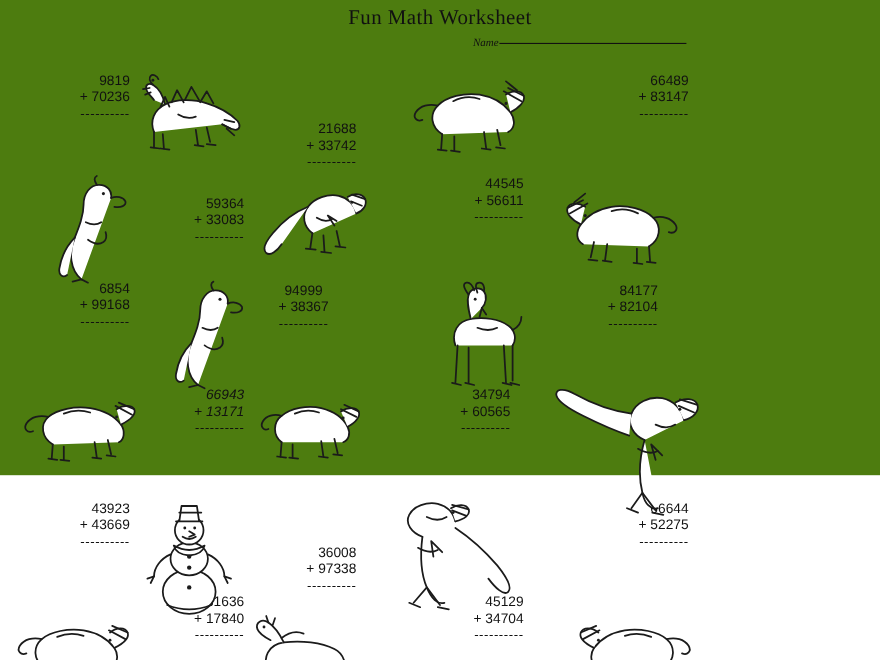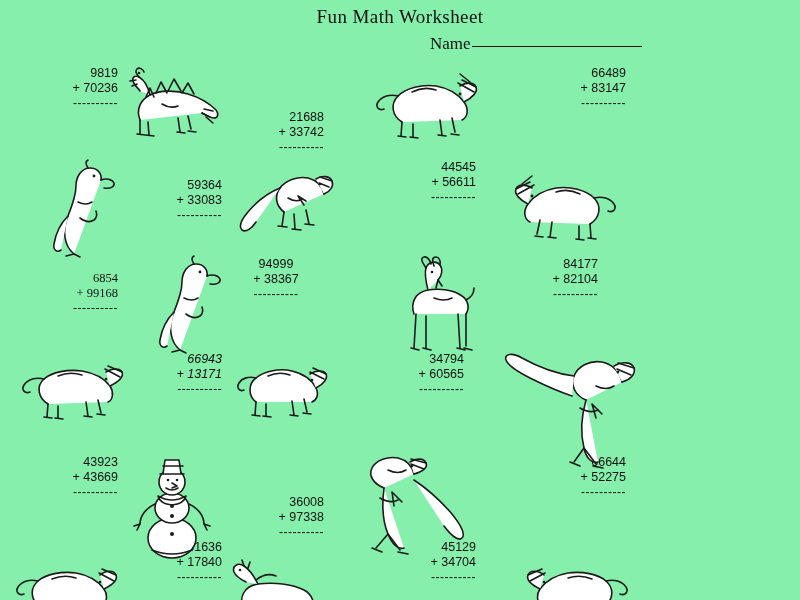--- a/index.html
+++ b/index.html
@@ -10,42 +10,43 @@
   body {
     width: 800px;
     height: 600px;
     overflow: hidden;
     font-family: "Liberation Sans", sans-serif;
     color: #1a1a1a;
   }
   .page {
     position: relative;
     width: 800px;
-    height: 600px;
-    background: #86efac;
+    height: 432px;
+    background: #4d7c0f;
   }
   .title {
     position: absolute;
     top: 6px;
     left: 0;
     width: 800px;
     text-align: center;
     font-size: 19px;
     font-family: "Liberation Serif", serif;
     letter-spacing: 0.4px;
     color: #111;
   }
   .name-line {
     position: absolute;
     top: 34px;
     left: 430px;
-    font-size: 17px;
+    font-size: 10px;
     font-family: "Liberation Serif", serif;
     color: #111;
     white-space: nowrap;
+    font-style: italic;
   }
   .name-line .rule {
     display: inline-block;
     width: 170px;
     border-bottom: 1px solid #111;
     vertical-align: 2px;
     margin-left: 1px;
   }
 
   
@@ -128,21 +129,21 @@
     <span class="bottom">+ 33083</span>
     <span class="dashes">----------</span>
   </div>
 
   <div class="problem" style="left:380px; top:160px;">
     <span class="top">44545</span>
     <span class="bottom">+ 56611</span>
     <span class="dashes">----------</span>
   </div>
 
-  <div class="problem" style="left:22px; top:271px;font-family:Liberation Serif, serif;">
+  <div class="problem" style="left:22px; top:255px;">
     <span class="top">6854</span>
     <span class="bottom">+ 99168</span>
     <span class="dashes">----------</span>
   </div>
 
   <div class="problem" style="left:228px; top:257px;text-align:center;">
     <span class="top">94999</span>
     <span class="bottom">+ 38367</span>
     <span class="dashes">----------</span>
   </div>

